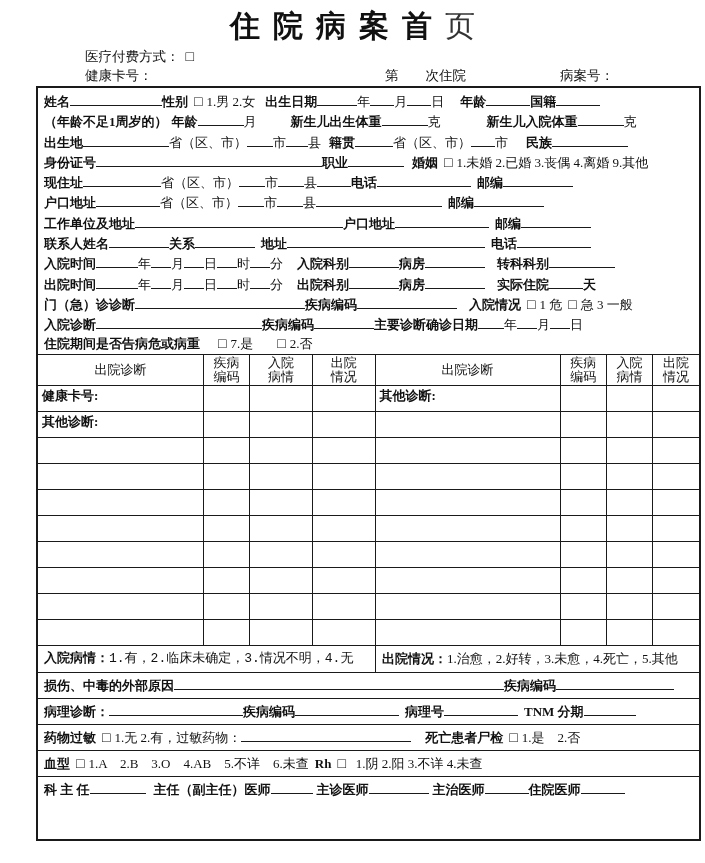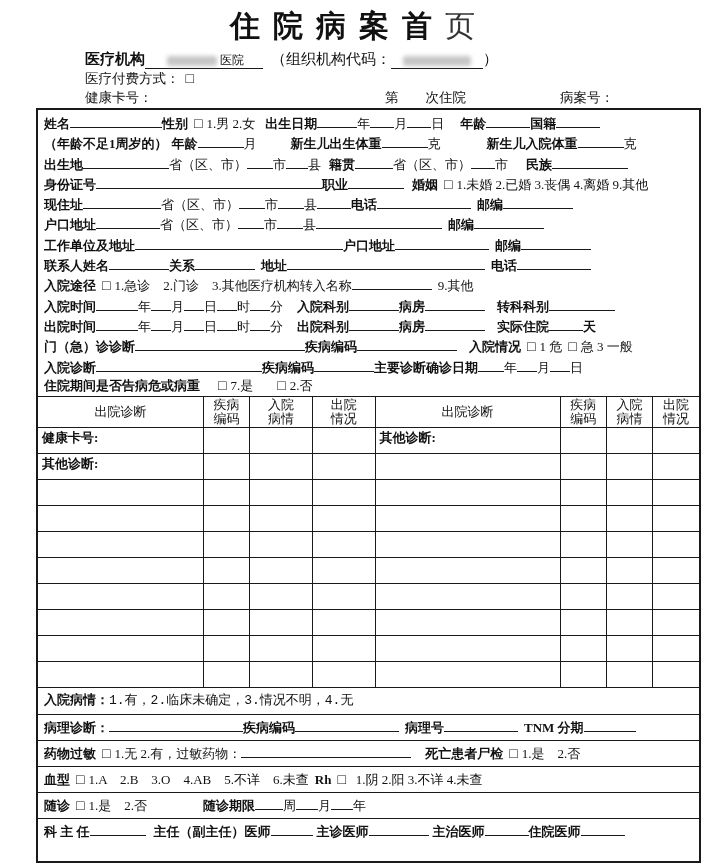--- a/index.html
+++ b/index.html
@@ -49,40 +49,38 @@
   .sline{height:21px;line-height:21px;padding:0 6px;font-size:13px;white-space:nowrap;overflow:hidden;}
   .signs{padding-top:1px;}
 </style>
 </head>
 <body>
 
 <div class="page">
   <h1 class="title"><span>住院病案首</span><span class="tail">页</span></h1>
 
   <div class="hdr">
-    <div class="hline" id="org-line"><span class="b">医疗机构</span><span class="u" style="width: 118px;"><span class="r" style="width: 50px;"></span>医院</span><span class="g" style="width: 8px;"></span><span class="n">（组织机构代码：</span><span class="u" style="width: 92px;"><span class="r" style="width: 68px;"></span></span><span class="n">）</span></div>
     <div class="hline" id="pay-line"><span class="n">医疗付费方式：</span><span class="c">□</span></div>
     <div class="hline" id="card-line">
       <span class="p1">健康卡号：</span>
       <span class="p2">第　　次住院</span>
       <span class="p3">病案号：</span>
     </div>
   </div>
 
   <div class="box">
     <div id="info-lines">
         <div class="iline"><span class="b">姓名</span><span class="u" style="width: 92px;"></span><span class="b">性别</span><span class="c">□</span><span class="n">1.男 2.女</span><span class="g" style="width: 10px;"></span><span class="b">出生日期</span><span class="u" style="width: 40px;"></span><span class="n">年</span><span class="u" style="width: 24px;"></span><span class="n">月</span><span class="u" style="width: 24px;"></span><span class="n">日</span><span class="g" style="width: 16px;"></span><span class="b">年龄</span><span class="u" style="width: 44px;"></span><span class="b">国籍</span><span class="u" style="width: 44px;"></span></div>
         <div class="iline"><span class="b">（年龄不足1周岁的）</span><span class="g" style="width: 4px;"></span><span class="b">年龄</span><span class="u" style="width: 46px;"></span><span class="n">月</span><span class="g" style="width: 34px;"></span><span class="b">新生儿出生体重</span><span class="u" style="width: 46px;"></span><span class="n">克</span><span class="g" style="width: 46px;"></span><span class="b">新生儿入院体重</span><span class="u" style="width: 46px;"></span><span class="n">克</span></div>
         <div class="iline"><span class="b">出生地</span><span class="u" style="width: 86px;"></span><span class="n">省（区、市）</span><span class="u" style="width: 26px;"></span><span class="n">市</span><span class="u" style="width: 22px;"></span><span class="n">县</span><span class="g" style="width: 8px;"></span><span class="b">籍贯</span><span class="u" style="width: 38px;"></span><span class="n">省（区、市）</span><span class="u" style="width: 24px;"></span><span class="n">市</span><span class="g" style="width: 18px;"></span><span class="b">民族</span><span class="u" style="width: 76px;"></span></div>
         <div class="iline"><span class="b">身份证号</span><span class="u" style="width: 226px;"></span><span class="b">职业</span><span class="u" style="width: 56px;"></span><span class="g" style="width: 8px;"></span><span class="b">婚姻</span><span class="c">□</span><span class="n">1.未婚 2.已婚 3.丧偶 4.离婚 9.其他</span></div>
         <div class="iline"><span class="b">现住址</span><span class="u" style="width: 78px;"></span><span class="n">省（区、市）</span><span class="u" style="width: 26px;"></span><span class="n">市</span><span class="u" style="width: 26px;"></span><span class="n">县</span><span class="u" style="width: 34px;"></span><span class="b">电话</span><span class="u" style="width: 94px;"></span><span class="g" style="width: 6px;"></span><span class="b">邮编</span><span class="u" style="width: 70px;"></span></div>
         <div class="iline"><span class="b">户口地址</span><span class="u" style="width: 64px;"></span><span class="n">省（区、市）</span><span class="u" style="width: 26px;"></span><span class="n">市</span><span class="u" style="width: 26px;"></span><span class="n">县</span><span class="u" style="width: 126px;"></span><span class="g" style="width: 6px;"></span><span class="b">邮编</span><span class="u" style="width: 70px;"></span></div>
         <div class="iline"><span class="b">工作单位及地址</span><span class="u" style="width: 208px;"></span><span class="b">户口地址</span><span class="u" style="width: 94px;"></span><span class="g" style="width: 6px;"></span><span class="b">邮编</span><span class="u" style="width: 70px;"></span></div>
         <div class="iline"><span class="b">联系人姓名</span><span class="u" style="width: 60px;"></span><span class="b">关系</span><span class="u" style="width: 60px;"></span><span class="g" style="width: 6px;"></span><span class="b">地址</span><span class="u" style="width: 198px;"></span><span class="g" style="width: 6px;"></span><span class="b">电话</span><span class="u" style="width: 74px;"></span></div>
-        <div class="iline"><span class="b">入院途径</span><span class="c">□</span><span class="n">1.急诊　2.门诊　3.其他医疗机构转入名称</span><span class="u" style="width: 80px;"></span><span class="g" style="width: 6px;"></span><span class="n">9.其他</span></div>
         <div class="iline"><span class="b">入院时间</span><span class="u" style="width: 42px;"></span><span class="n">年</span><span class="u" style="width: 20px;"></span><span class="n">月</span><span class="u" style="width: 20px;"></span><span class="n">日</span><span class="u" style="width: 20px;"></span><span class="n">时</span><span class="u" style="width: 20px;"></span><span class="n">分</span><span class="g" style="width: 14px;"></span><span class="b">入院科别</span><span class="u" style="width: 50px;"></span><span class="b">病房</span><span class="u" style="width: 60px;"></span><span class="g" style="width: 12px;"></span><span class="b">转科科别</span><span class="u" style="width: 66px;"></span></div>
         <div class="iline"><span class="b">出院时间</span><span class="u" style="width: 42px;"></span><span class="n">年</span><span class="u" style="width: 20px;"></span><span class="n">月</span><span class="u" style="width: 20px;"></span><span class="n">日</span><span class="u" style="width: 20px;"></span><span class="n">时</span><span class="u" style="width: 20px;"></span><span class="n">分</span><span class="g" style="width: 14px;"></span><span class="b">出院科别</span><span class="u" style="width: 50px;"></span><span class="b">病房</span><span class="u" style="width: 60px;"></span><span class="g" style="width: 12px;"></span><span class="b">实际住院</span><span class="u" style="width: 34px;"></span><span class="b">天</span></div>
         <div class="iline"><span class="b">门（急）诊诊断</span><span class="u" style="width: 170px;"></span><span class="b">疾病编码</span><span class="u" style="width: 100px;"></span><span class="g" style="width: 12px;"></span><span class="b">入院情况</span><span class="c">□</span><span class="n">1 危</span><span class="c">□</span><span class="n">急 3 一般</span></div>
         <div class="iline"><span class="b">入院诊断</span><span class="u" style="width: 166px;"></span><span class="b">疾病编码</span><span class="u" style="width: 60px;"></span><span class="b">主要诊断确诊日期</span><span class="u" style="width: 26px;"></span><span class="n">年</span><span class="u" style="width: 20px;"></span><span class="n">月</span><span class="u" style="width: 20px;"></span><span class="n">日</span></div>
         <div class="iline"><span class="b">住院期间是否告病危或病重</span><span class="g" style="width: 12px;"></span><span class="c">□</span><span class="n">7.是</span><span class="g" style="width: 18px;"></span><span class="c">□</span><span class="n">2.否</span></div>
       </div>
     <table id="diag-table">
         <colgroup>
           <col style="width: 25%;">
           <col style="width: 7%;">
@@ -209,24 +207,25 @@
             <td></td>
             <td></td>
             <td></td>
             <td></td>
             <td></td>
           </tr>
         </tbody>
       </table>
     <div class="legend">
       <div class="lg-left" id="legend-left"><span class="b">入院病情：</span><span class="n">1.有，2.临床未确定，3.情况不明，4.无</span></div>
+      <div class="lg-right" id="legend-right"><span class="b">出院情况：</span><span class="n">1.治愈，2.好转，3.未愈，4.死亡，5.其他</span></div>
     </div>
     <div id="bottom-lines">
+        <div class="bline"><span class="b">损伤、中毒的外部原因</span><span class="u" style="width: 330px;"></span><span class="b">疾病编码</span><span class="u" style="width: 118px;"></span></div>
         <div class="bline"><span class="b">病理诊断：</span><span class="u" style="width: 134px;"></span><span class="b">疾病编码</span><span class="u" style="width: 104px;"></span><span class="g" style="width: 6px;"></span><span class="b">病理号</span><span class="u" style="width: 74px;"></span><span class="g" style="width: 6px;"></span><span class="b">TNM 分期</span><span class="u" style="width: 52px;"></span></div>
         <div class="bline"><span class="b">药物过敏</span><span class="c">□</span><span class="n">1.无 2.有，过敏药物：</span><span class="u" style="width: 170px;"></span><span class="g" style="width: 14px;"></span><span class="b">死亡患者尸检</span><span class="c">□</span><span class="n">1.是　2.否</span></div>
         <div class="bline"><span class="b">血型</span><span class="c">□</span><span class="n">1.A　2.B　3.O　4.AB　5.不详　6.未查</span><span class="g" style="width: 6px;"></span><span class="b">Rh</span><span class="c">□</span><span class="g" style="width: 6px;"></span><span class="n">1.阴 2.阳 3.不详 4.未查</span></div>
-        <div class="bline"><span class="b">随诊</span><span class="c">□</span><span class="n">1.是　2.否</span><span class="g" style="width: 56px;"></span><span class="b">随诊期限</span><span class="u" style="width: 28px;"></span><span class="n">周</span><span class="u" style="width: 22px;"></span><span class="n">月</span><span class="u" style="width: 22px;"></span><span class="n">年</span></div>
       </div>
     <div id="sign-lines" class="signs">
         <div class="sline"><span class="b">科 主 任</span><span class="u" style="width: 56px;"></span><span class="g" style="width: 8px;"></span><span class="b">主任（副主任）医师</span><span class="u" style="width: 42px;"></span><span class="g" style="width: 4px;"></span><span class="b">主诊医师</span><span class="u" style="width: 60px;"></span><span class="g" style="width: 4px;"></span><span class="b">主治医师</span><span class="u" style="width: 44px;"></span><span class="b">住院医师</span><span class="u" style="width: 44px;"></span></div>
       </div>
   </div>
 </div>
 
 </body></html>

